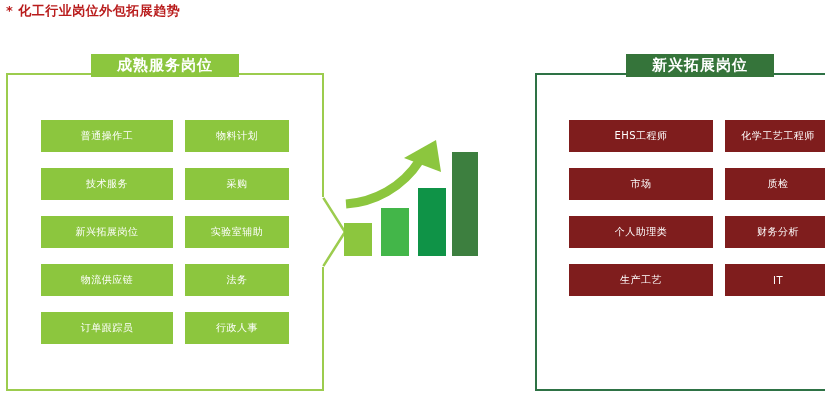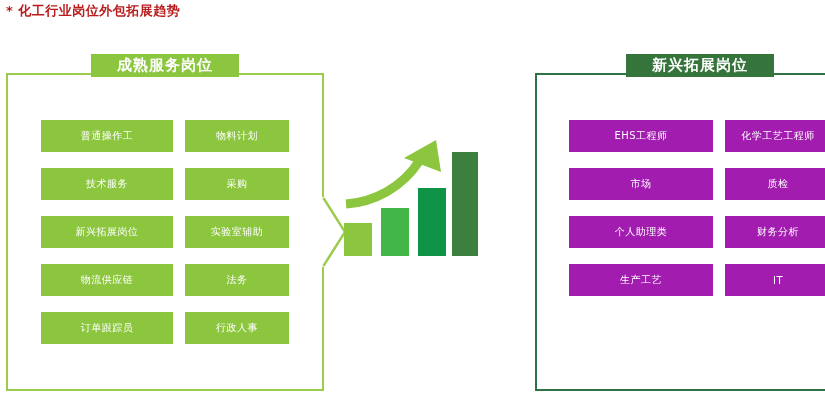--- a/index.html
+++ b/index.html
@@ -118,21 +118,21 @@
     align-items: center;
     justify-content: center;
     height: 32px;
     font-size: 10px;
     color: #ffffff;
     white-space: nowrap;
     letter-spacing: 0.5px;
     box-sizing: border-box;
   }
   #panel-left .chip { background: #8cc63e; }
-  #panel-right .chip { background: #a21caf; }
+  #panel-right .chip { background: #7f1d1d; }
 
   #panel-left .chip-grid { grid-template-columns: 132px 104px; }
   #panel-right .chip-grid { grid-template-columns: 144px 106px; }
 
   
   #center-graphic {
     position: absolute;
     left: 340px;
     top: 138px;
     width: 140px;

